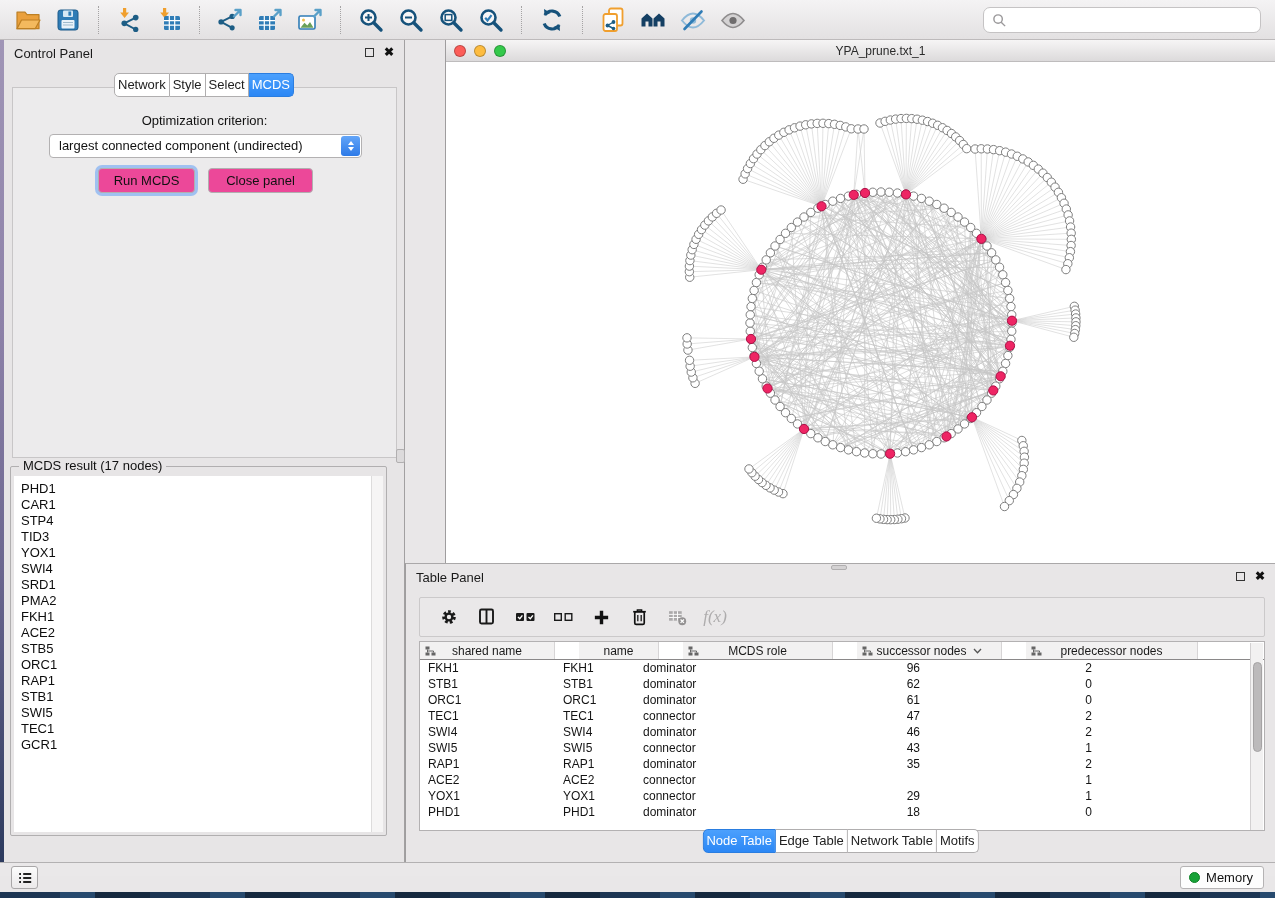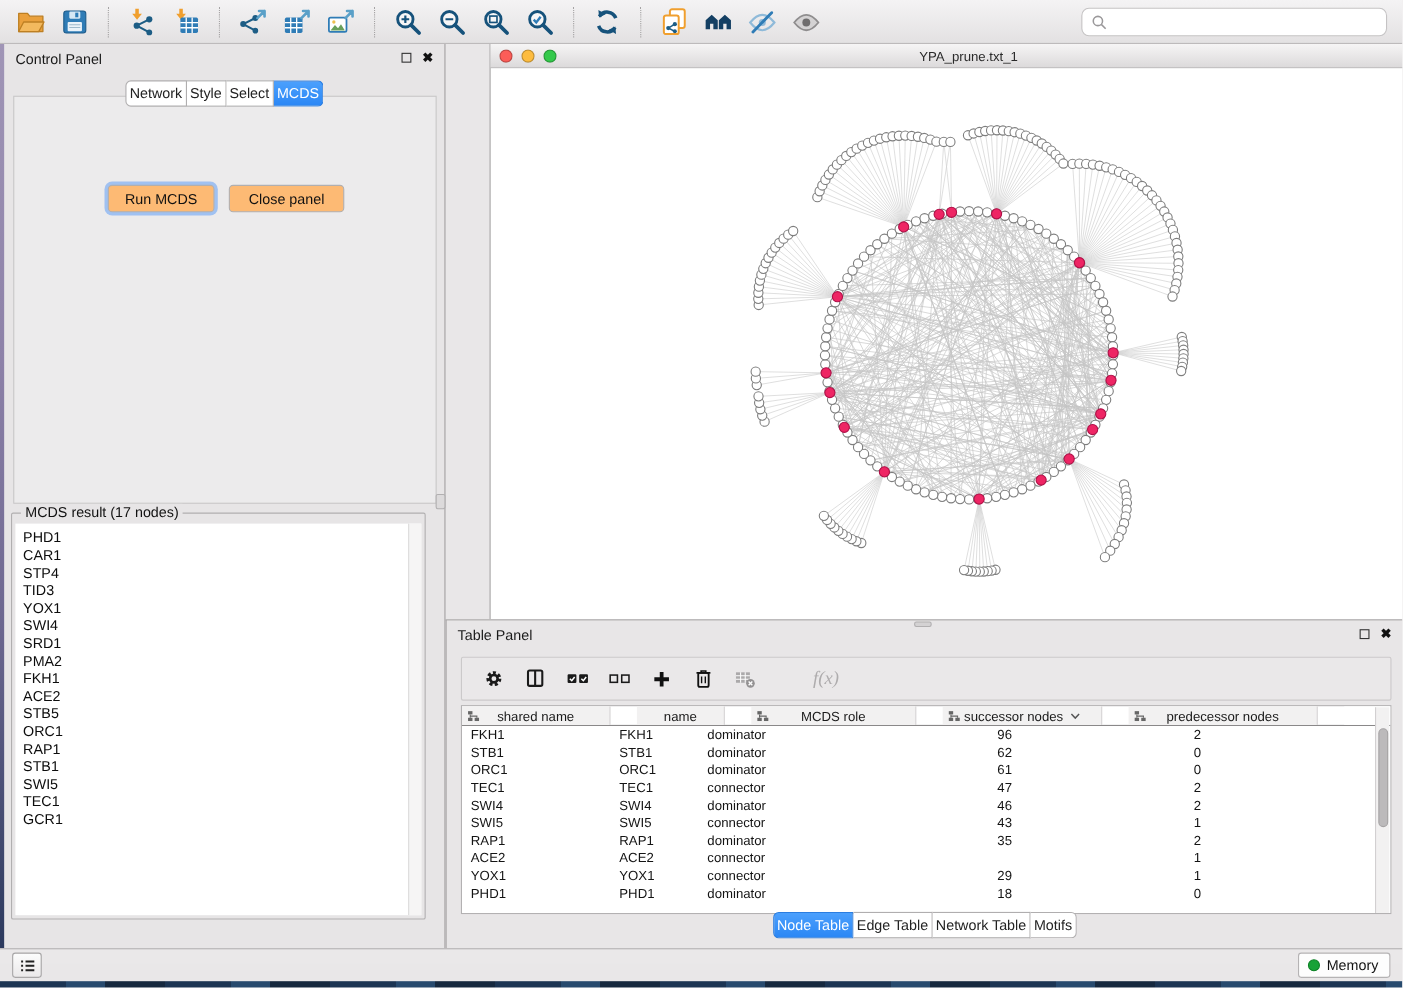--- a/index.html
+++ b/index.html
@@ -40,21 +40,21 @@
   #control-panel{position:absolute;left:4px;top:40px;width:401px;height:822px;background:#e7e5e6;border-right:1px solid #a2a0a1;}
   #cp-tabs{position:absolute;top:33px;left:50%;transform:translateX(-50%);z-index:3;}
   #cp-content{position:absolute;left:8px;top:47px;width:385px;height:371px;background:#ecebec;border:1px solid #c8c6c7;}
   #opt-label{position:absolute;top:25px;width:100%;text-align:center;font-size:13px;color:#111;}
   #opt-select{position:absolute;left:36px;top:46px;width:313px;height:24px;background:#fff;border:1px solid #b3b1b2;border-radius:4px;}
   #opt-select .sel-text{position:absolute;left:9px;top:3px;font-size:13px;color:#111;white-space:nowrap;}
   #opt-stepper{position:absolute;right:1px;top:1px;bottom:1px;width:19px;border-radius:3px;
     background:linear-gradient(#63a5f8,#2d7ae8);display:flex;flex-direction:column;align-items:center;justify-content:center;}
   .step-up{width:0;height:0;border-left:3.5px solid transparent;border-right:3.5px solid transparent;border-bottom:4.5px solid #fff;margin-bottom:2.5px;}
   .step-down{width:0;height:0;border-left:3.5px solid transparent;border-right:3.5px solid transparent;border-top:4.5px solid #fff;}
-  .btn{background:#fdba74;border:1px solid #b1afb0;border-radius:4px;font-size:13px;color:#111;cursor:default;}
+  .btn{background:#ec4899;border:1px solid #b1afb0;border-radius:4px;font-size:13px;color:#111;cursor:default;}
   #run-btn{position:absolute;left:85px;top:80px;width:97px;height:25px;box-shadow:0 0 0 3px rgba(110,165,245,.6);}
   #closepanel-btn{position:absolute;left:195px;top:80px;width:105px;height:25px;}
 
   #mcds-group{position:absolute;left:6px;top:426px;width:377px;height:370px;border:1px solid #b1afb0;border-radius:2px;}
   #mcds-legend{position:absolute;top:-9px;left:8px;background:#e7e5e6;padding:0 4px;font-size:13px;color:#111;}
   #mcds-list{position:absolute;left:3px;top:9px;right:3px;bottom:3px;background:#fff;overflow:hidden;padding-top:5px;}
   #mcds-scroll{position:absolute;right:3px;top:9px;width:12px;bottom:3px;background:#f6f5f5;border-left:1px solid #dddcdc;}
   .mcds-item{font-size:13px;line-height:16px;padding-left:7px;color:#0d0d0d;}
 
   
@@ -252,20 +252,28 @@
         <button class="close-btn">✖</button>
       </span>
     </div>
     <div id="cp-tabs" class="seg">
         <button class="seg-btn">Network</button>
         <button class="seg-btn">Style</button>
         <button class="seg-btn">Select</button>
         <button class="seg-btn sel">MCDS</button>
       </div>
     <div id="cp-content">
+      <div id="opt-label">Optimization criterion:</div>
+      <div id="opt-select">
+        <span class="sel-text">largest connected component (undirected)</span>
+        <span id="opt-stepper">
+          <span class="step-up"></span>
+            <span class="step-down"></span>
+        </span>
+      </div>
       <button id="run-btn" class="btn">Run MCDS</button>
       <button id="closepanel-btn" class="btn">Close panel</button>
     </div>
     <div id="mcds-group">
       <span id="mcds-legend">MCDS result (17 nodes)</span>
       <div id="mcds-list">
           <div class="mcds-item">PHD1</div>
           <div class="mcds-item">CAR1</div>
           <div class="mcds-item">STP4</div>
           <div class="mcds-item">TID3</div>
@@ -1083,21 +1091,21 @@
             </svg></span>
         </button>
         <button class="tp-btn" style="opacity: 0.9;">
           <span style="line-height:0;"><svg width="19" height="18" viewBox="0 0 18 17">
               <rect x="1" y="3" width="12" height="9" fill="#a5a3a4"></rect>
               <path d="M1 6h12M1 9h12M5 3v9M9 3v9" stroke="#fff" stroke-width="0.9"></path>
               <circle cx="13.5" cy="12.5" r="3.7" fill="#8a8889"></circle>
               <path d="M11.9 10.9l3.2 3.2M15.1 10.9l-3.2 3.2" stroke="#fff" stroke-width="1.2"></path>
             </svg></span>
         </button>
-        <button class="tp-btn" style="opacity: 0.9; margin-left: 36px;">
+        <button class="tp-btn" style="opacity: 0.9;">
           <span style="line-height:0;"><span class="fx">f(x)</span></span>
         </button>
       </div>
     <div id="table-box">
       <div id="thead">
           <div class="th" style="width: 135px;">
             <span class="shared-ic"><svg width="11" height="10" viewBox="0 0 11 10">
                 <rect x="0.5" y="0.5" width="4" height="3" fill="#666"></rect>
                 <rect x="0.5" y="6.5" width="4" height="3" fill="#666"></rect>
                 <rect x="6.5" y="6.5" width="4" height="3" fill="#666"></rect>

